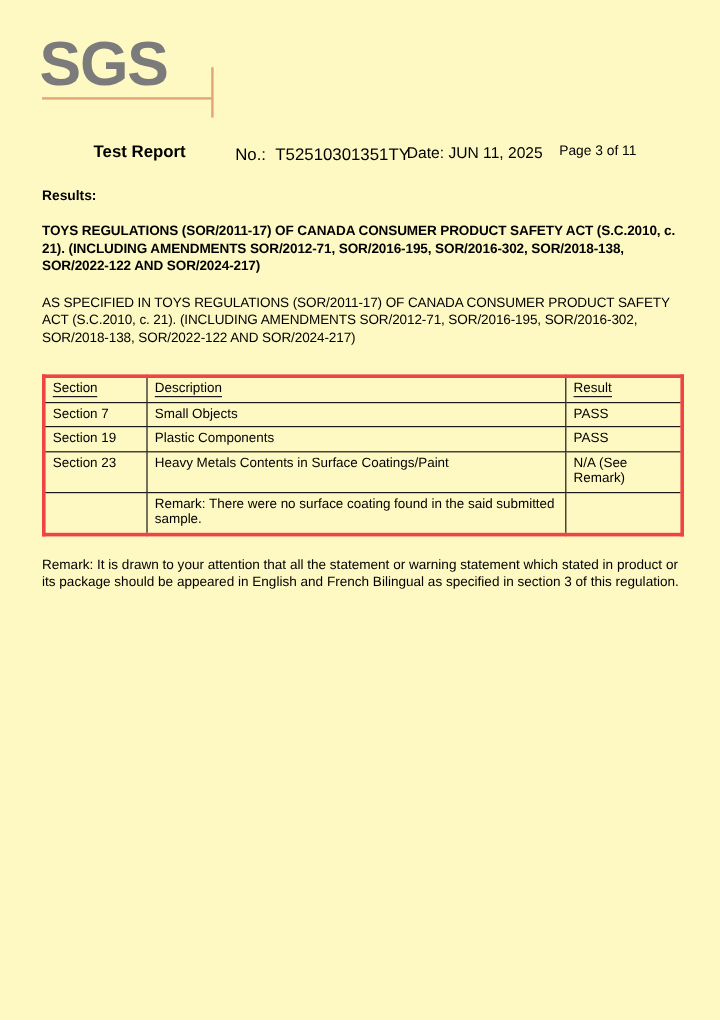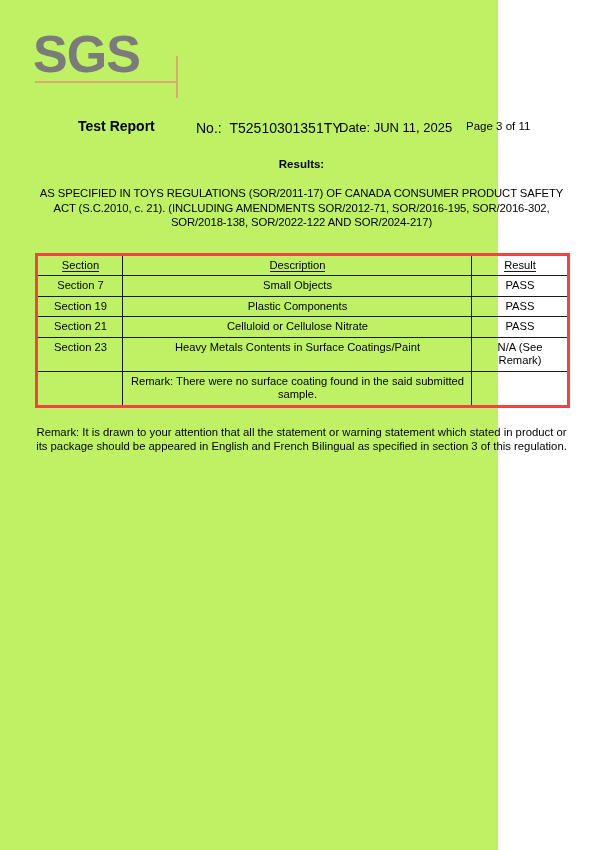--- a/index.html
+++ b/index.html
@@ -11,23 +11,23 @@
     width: 600px;
     height: 850px;
     position: relative;
     font-family: "Liberation Sans", sans-serif;
     color: #000000;
     overflow: hidden;
   }
   .page {
     position: absolute;
     left: 0; top: 0;
-    width: 498px;
+    width: 600px;
     height: 850px;
-    background: #bef264;
+    background: #fef9c3;
   }
 
   
   .logo-block {
     position: absolute;
     left: 33px;
     top: 28px;
     width: 200px;
     height: 62px;
   }
@@ -97,21 +97,20 @@
     font-size: 11.5px;
     white-space: nowrap;
   }
 
   
   .body-area {
     position: absolute;
     left: 35px;
     top: 158px;
     width: 533px;
-    text-align: center;
   }
   .results-label {
     font-size: 11.5px;
     font-weight: bold;
     margin: 0 0 16px 0;
   }
   .reg-title {
     font-size: 11.3px;
     font-weight: bold;
     line-height: 14.5px;
@@ -193,20 +192,21 @@
       <span>Date:</span>
       <span>JUN 11, 2025</span>
     </div>
     <div class="report-page">Page 3 of 11</div>
   </div>
 
   <div class="body-area">
 
     <p class="results-label">Results:</p>
 
+    <p class="reg-title">TOYS REGULATIONS (SOR/2011-17) OF CANADA CONSUMER PRODUCT SAFETY ACT (S.C.2010, c. 21). (INCLUDING AMENDMENTS SOR/2012-71, SOR/2016-195, SOR/2016-302, SOR/2018-138, SOR/2022-122 AND SOR/2024-217)</p>
 
     <p class="reg-body">AS SPECIFIED IN TOYS REGULATIONS (SOR/2011-17) OF CANADA CONSUMER PRODUCT SAFETY ACT (S.C.2010, c. 21). (INCLUDING AMENDMENTS SOR/2012-71, SOR/2016-195, SOR/2016-302, SOR/2018-138, SOR/2022-122 AND SOR/2024-217)</p>
 
 
     <table class="clauses">
       <colgroup>
         <col class="col-section">
         <col class="col-desc">
         <col class="col-result">
       </colgroup>
@@ -220,25 +220,20 @@
           <td>Section 7</td>
           <td>Small Objects</td>
           <td>PASS</td>
         </tr>
         <tr>
           <td>Section 19</td>
           <td>Plastic Components</td>
           <td>PASS</td>
         </tr>
         <tr>
-          <td>Section 21</td>
-          <td>Celluloid or Cellulose Nitrate</td>
-          <td>PASS</td>
-        </tr>
-        <tr>
           <td>Section 23</td>
           <td>Heavy Metals Contents in Surface Coatings/Paint</td>
           <td>N/A (See Remark)</td>
         </tr>
         <tr>
           <td class="empty-cell"></td>
           <td class="remark-cell">Remark: There were no surface coating found in the said submitted sample.</td>
           <td></td>
         </tr>
       </tbody>

